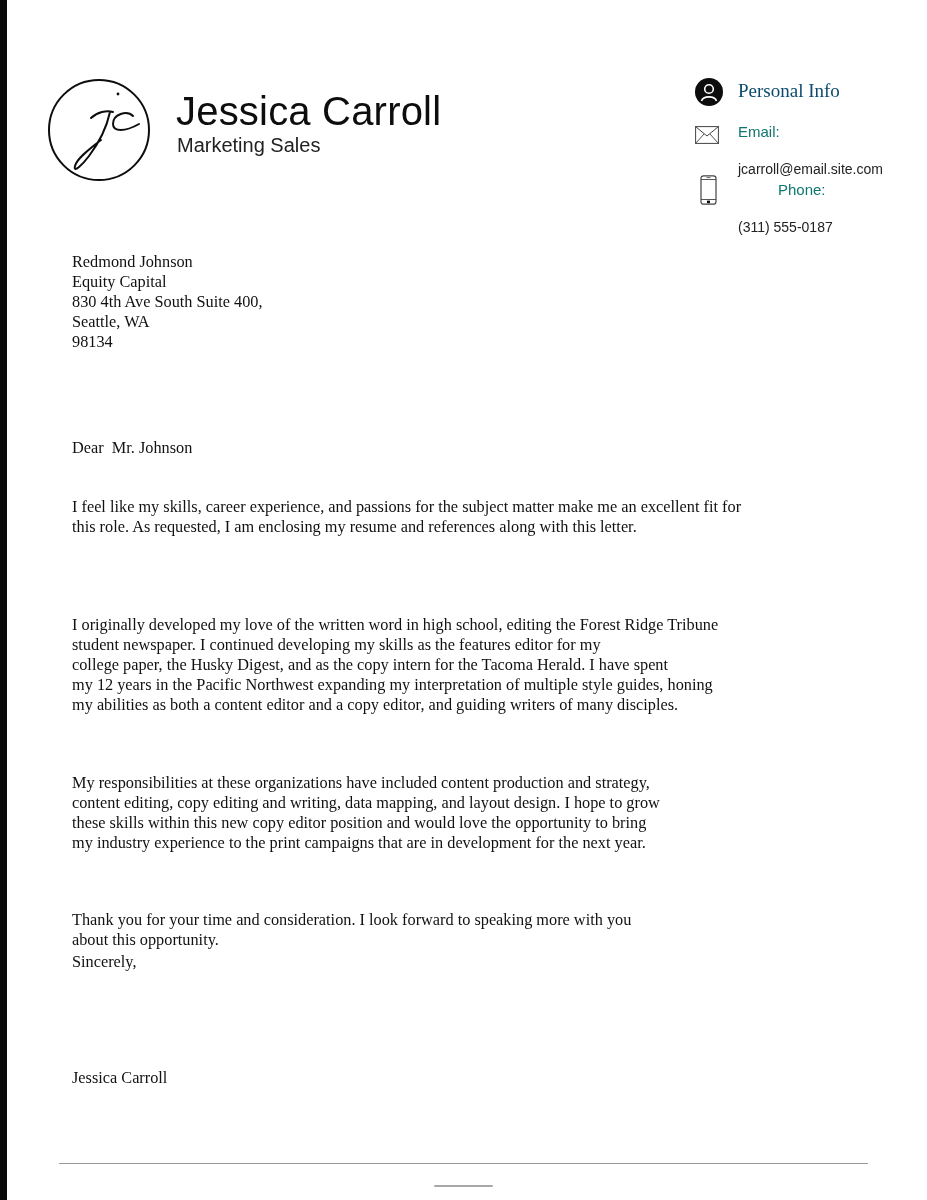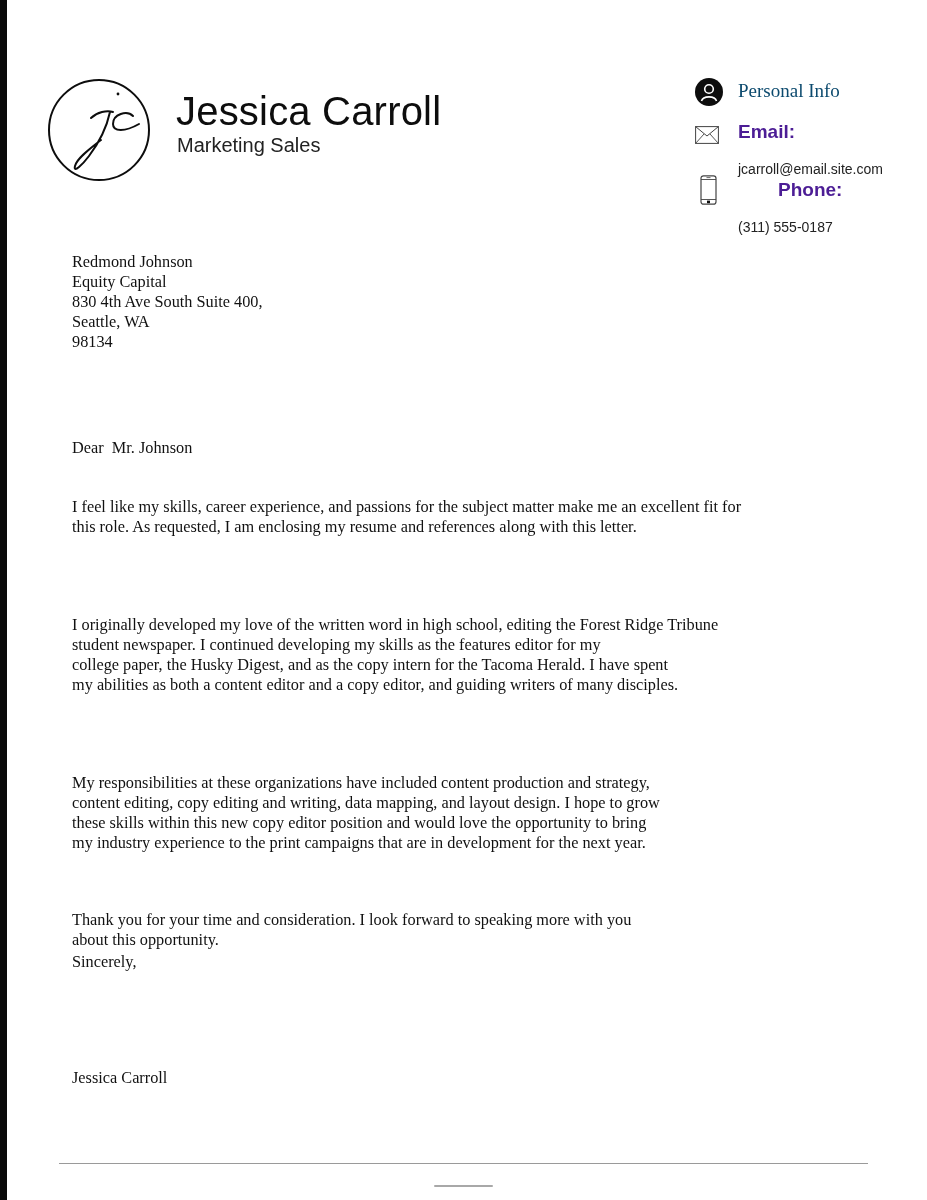--- a/index.html
+++ b/index.html
@@ -20,21 +20,21 @@
   }
   .pi-icon { position: absolute; left: 695px; top: 78px; width: 28px; height: 28px; }
   .pi-title {
     position: absolute; left: 738px; top: 79px;
     font-family: Liberation Serif, serif; font-size: 19px; color: #0c4a6e; line-height: 24px; white-space: nowrap;
   }
   .email-icon { position: absolute; left: 695px; top: 126px; width: 24px; height: 18px; }
   .phone-icon { position: absolute; left: 700px; top: 175px; width: 17px; height: 30px; }
   .c-label {
     position: absolute; left: 738px;
-    font-family: "Liberation Sans", sans-serif; font-size: 19px; color: #4c1d95; line-height: 18px; white-space: nowrap; font-weight: bold;
+    font-family: "Liberation Sans", sans-serif; font-size: 15px; color: #0f766e; line-height: 18px; white-space: nowrap;
   }
   .c-value {
     position: absolute; left: 738px;
     font-family: "Liberation Sans", sans-serif; font-size: 14px; color: #222; line-height: 17px; white-space: nowrap; margin-top: 20px;
   }
   .serif {
     font-family: "Liberation Serif", serif; font-size: 16.3px; color: #111; line-height: 20px;
   }
   .block { position: absolute; left: 72px; white-space: nowrap; }
   .block div { white-space: nowrap; }
@@ -103,20 +103,21 @@
 
 <div class="block serif" style="top:497px;">
   <div>I feel like my skills, career experience, and passions for the subject matter make me an excellent fit for</div>
   <div>this role. As requested, I am enclosing my resume and references along with this letter.</div>
 </div>
 
 <div class="block serif" style="top:615px;">
   <div>I originally developed my love of the written word in high school, editing the Forest Ridge Tribune</div>
   <div>student newspaper. I continued developing my skills as the features editor for my</div>
   <div>college paper, the Husky Digest, and as the copy intern for the Tacoma Herald. I have spent</div>
+  <div>my 12 years in the Pacific Northwest expanding my interpretation of multiple style guides, honing</div>
   <div>my abilities as both a content editor and a copy editor, and guiding writers of many disciples.</div>
 </div>
 
 <div class="block serif" style="top:773px;">
   <div>My responsibilities at these organizations have included content production and strategy,</div>
   <div>content editing, copy editing and writing, data mapping, and layout design. I hope to grow</div>
   <div>these skills within this new copy editor position and would love the opportunity to bring</div>
   <div>my industry experience to the print campaigns that are in development for the next year.</div>
 </div>
 

